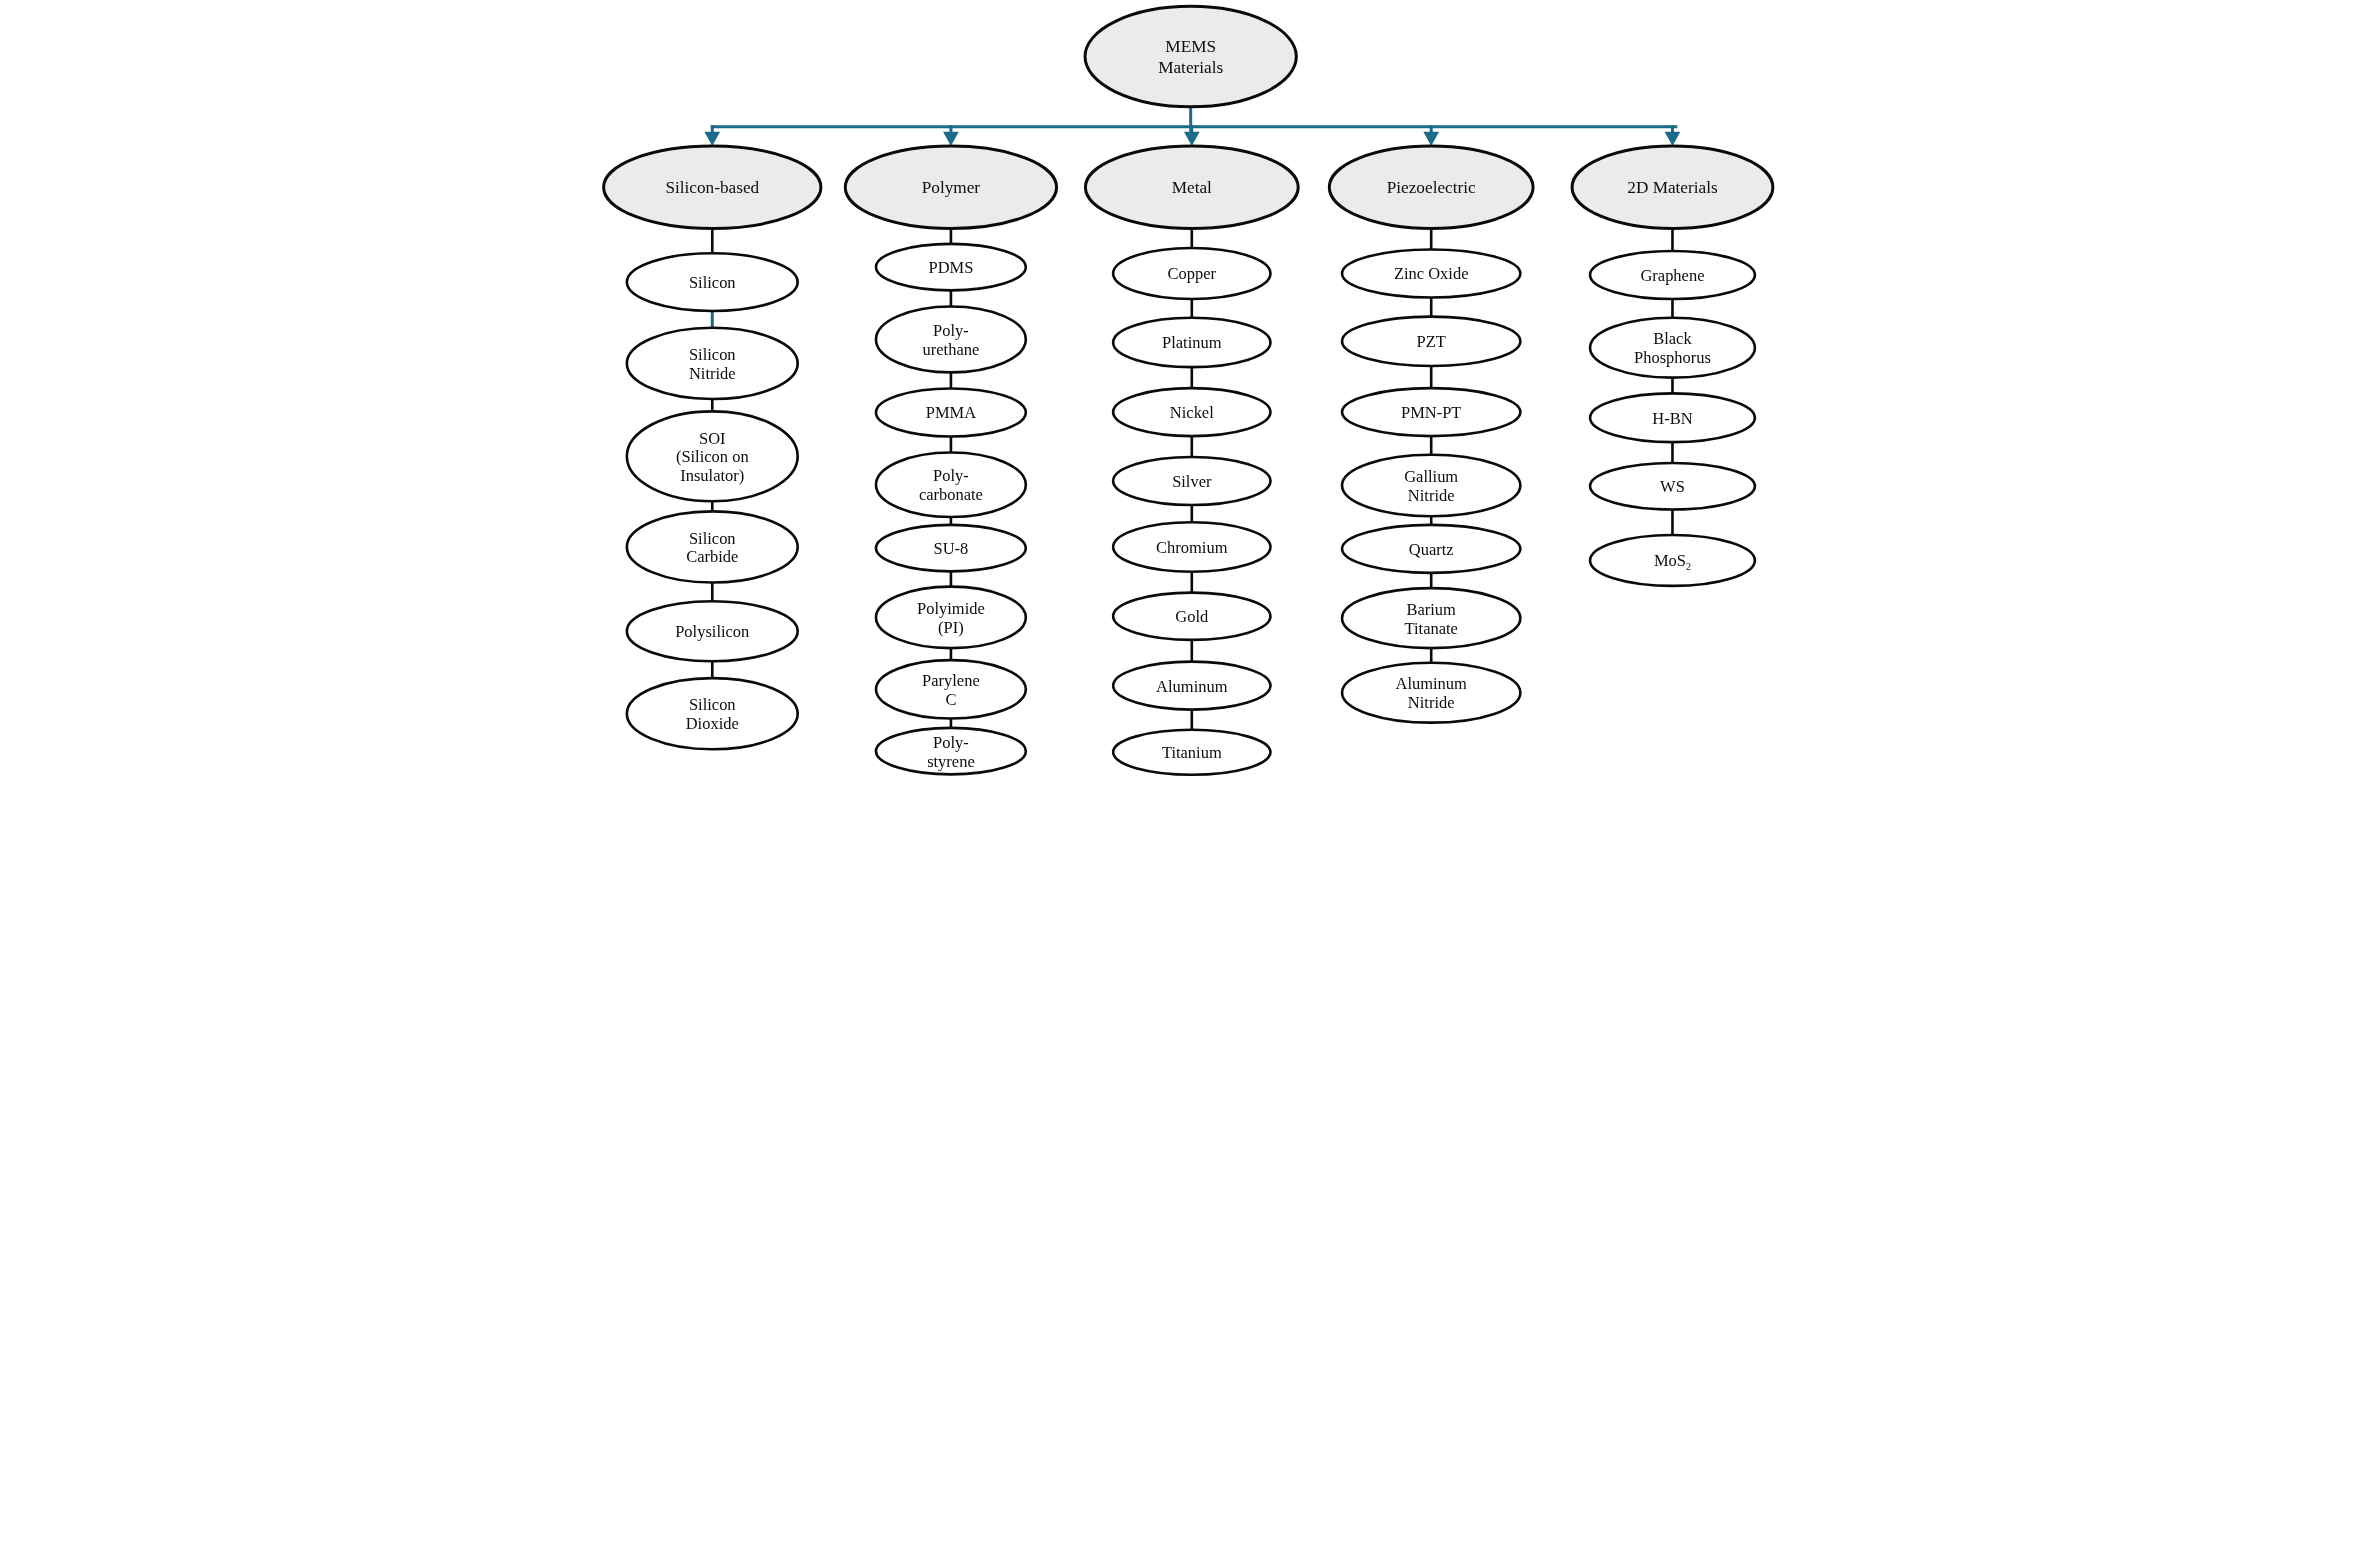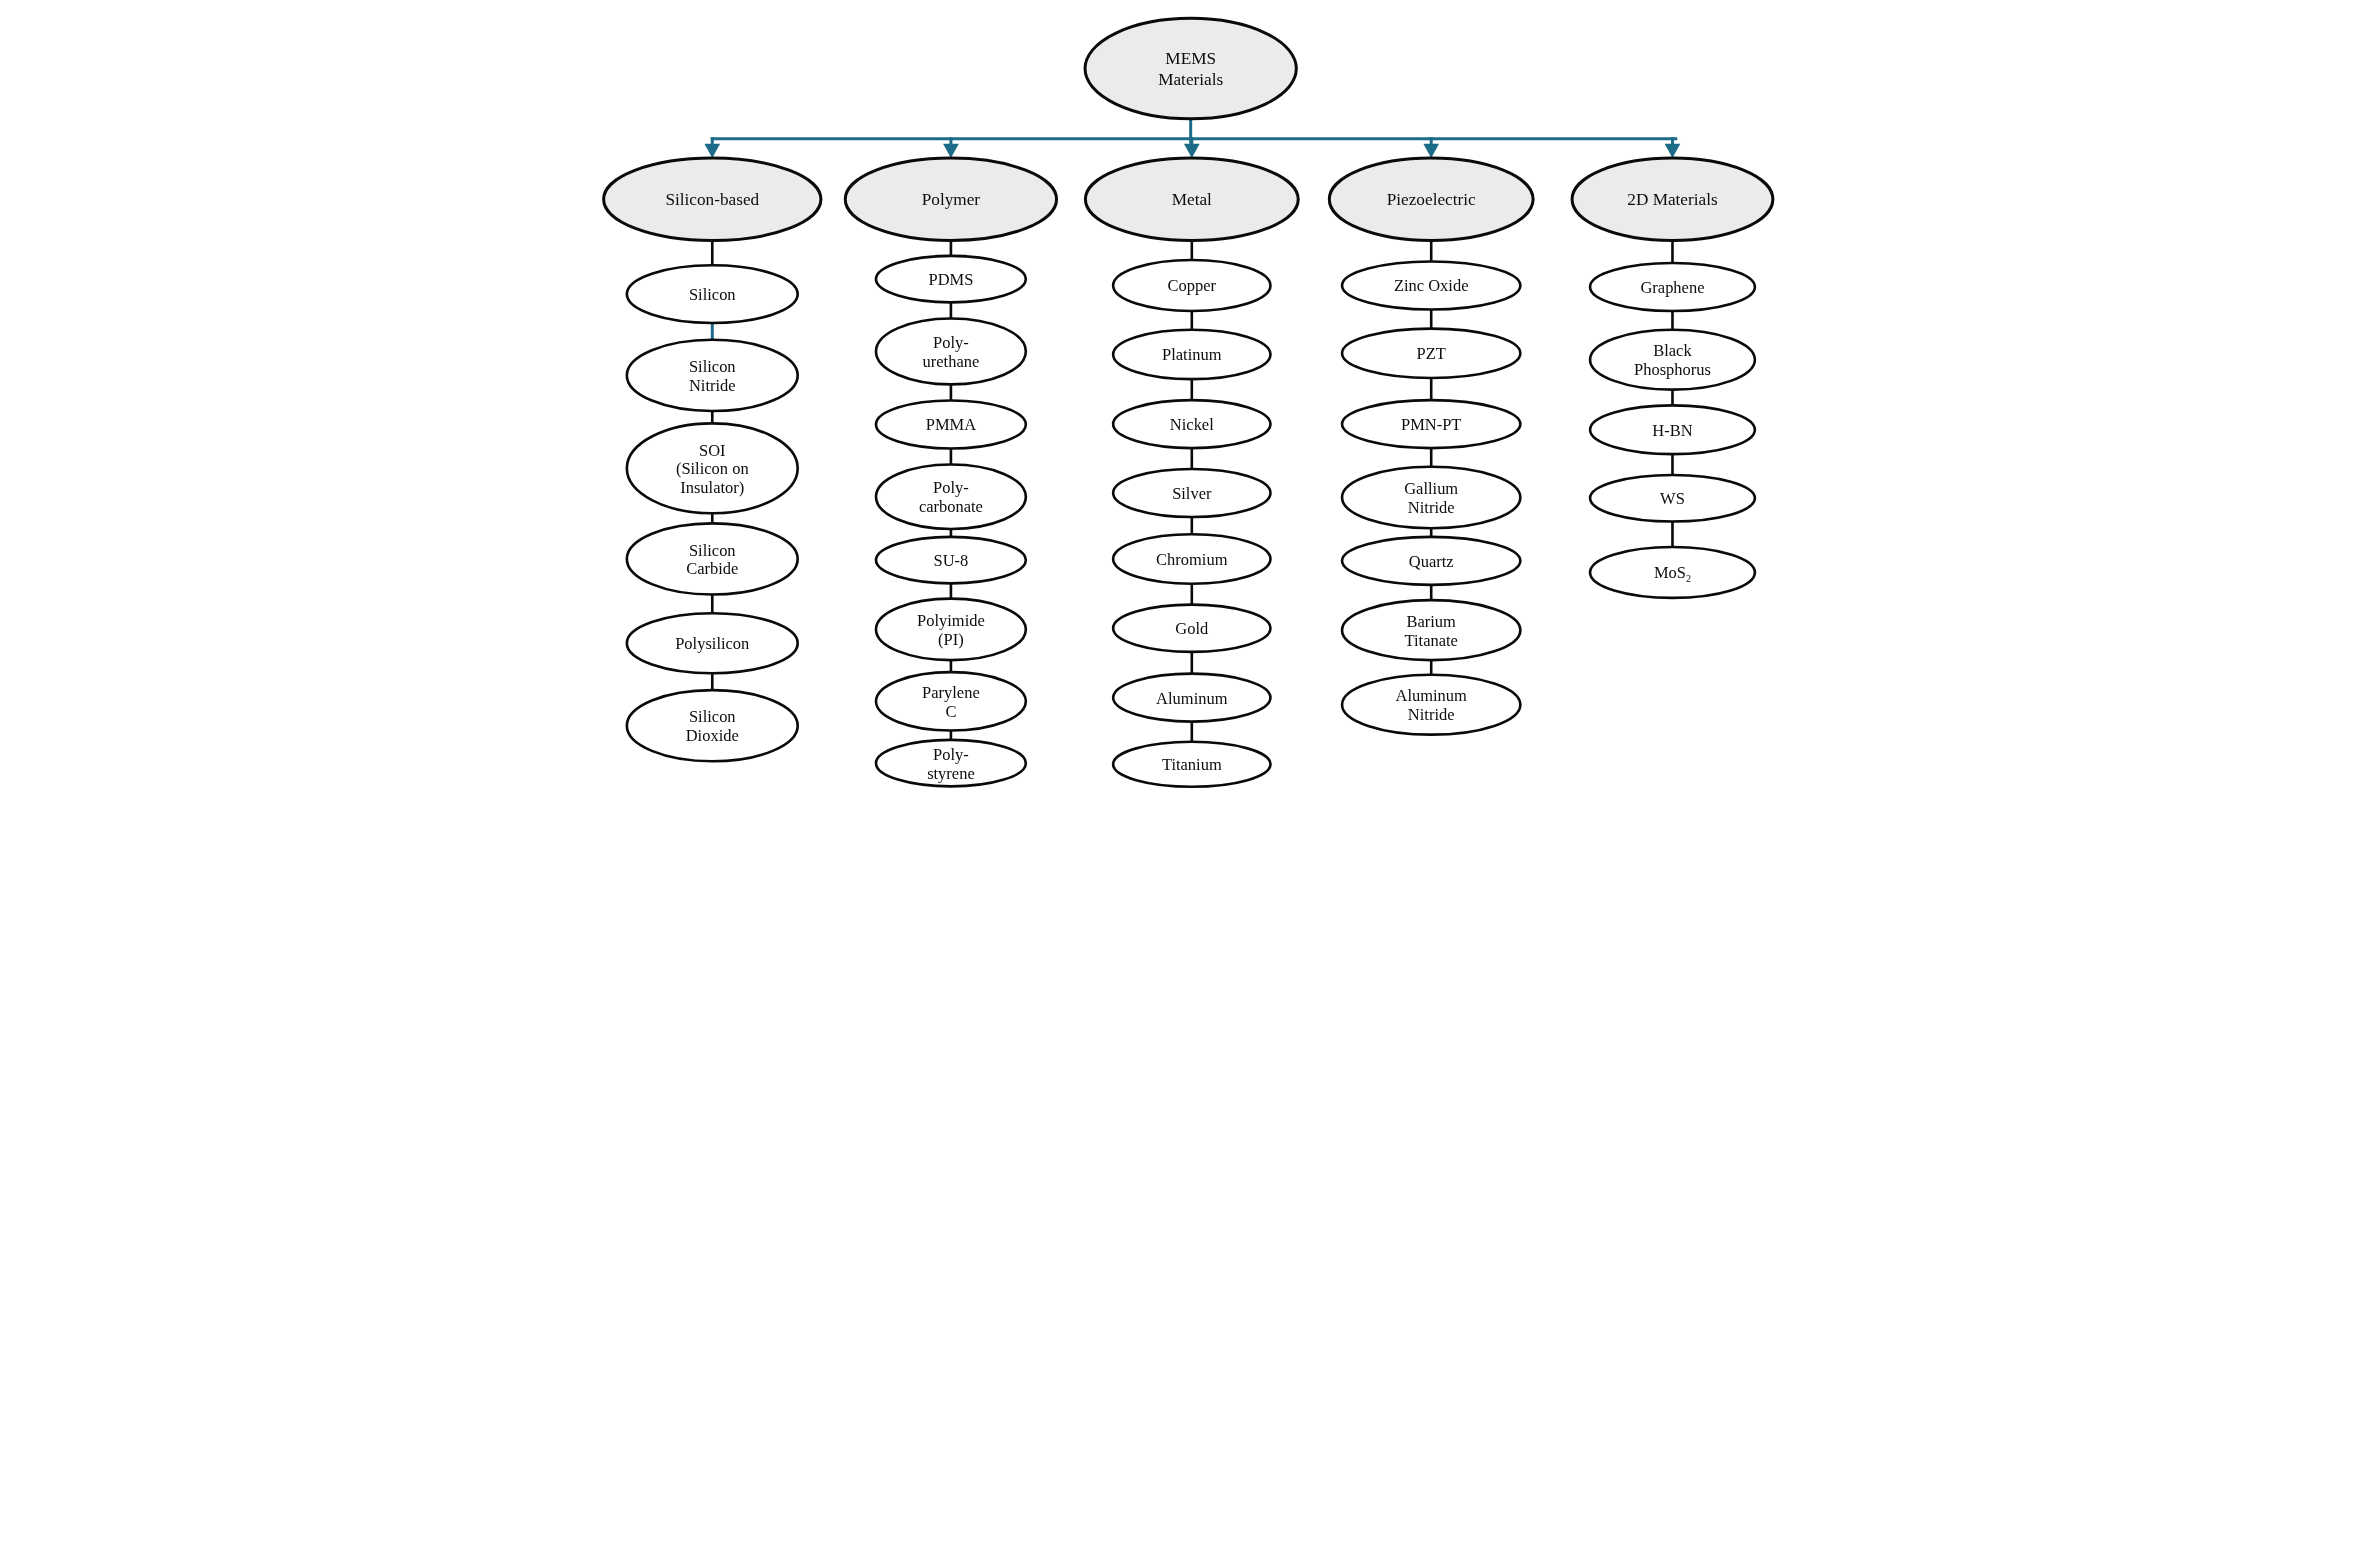--- a/index.html
+++ b/index.html
@@ -1,17 +1,17 @@
 <!DOCTYPE html>
 <html style="font-size:12px"><head>
 <meta charset="utf-8">
 <style>
   html,body{margin:0;padding:0;background:#ffffff;}
   body{font-family:"Liberation Serif","DejaVu Serif",serif;}
-  .stage{width:1188px;margin:12px auto;}
+  .stage{width:1188px;margin:0 auto;}
   svg{display:block;width:100%;height:auto;}
   text{font-family:"Liberation Serif","DejaVu Serif",serif;fill:#0d0d0d;}
 </style>
 </head>
 <body>
 
 <div class="stage">
   <svg id="diagram-svg" viewBox="0 0 3171 2075" xmlns="http://www.w3.org/2000/svg">
       <line x1="1590" y1="283" x2="1590" y2="352" stroke="#1b6b89" stroke-width="8"></line>
       <line x1="309" y1="338" x2="2889" y2="338" stroke="#1b6b89" stroke-width="8"></line>

